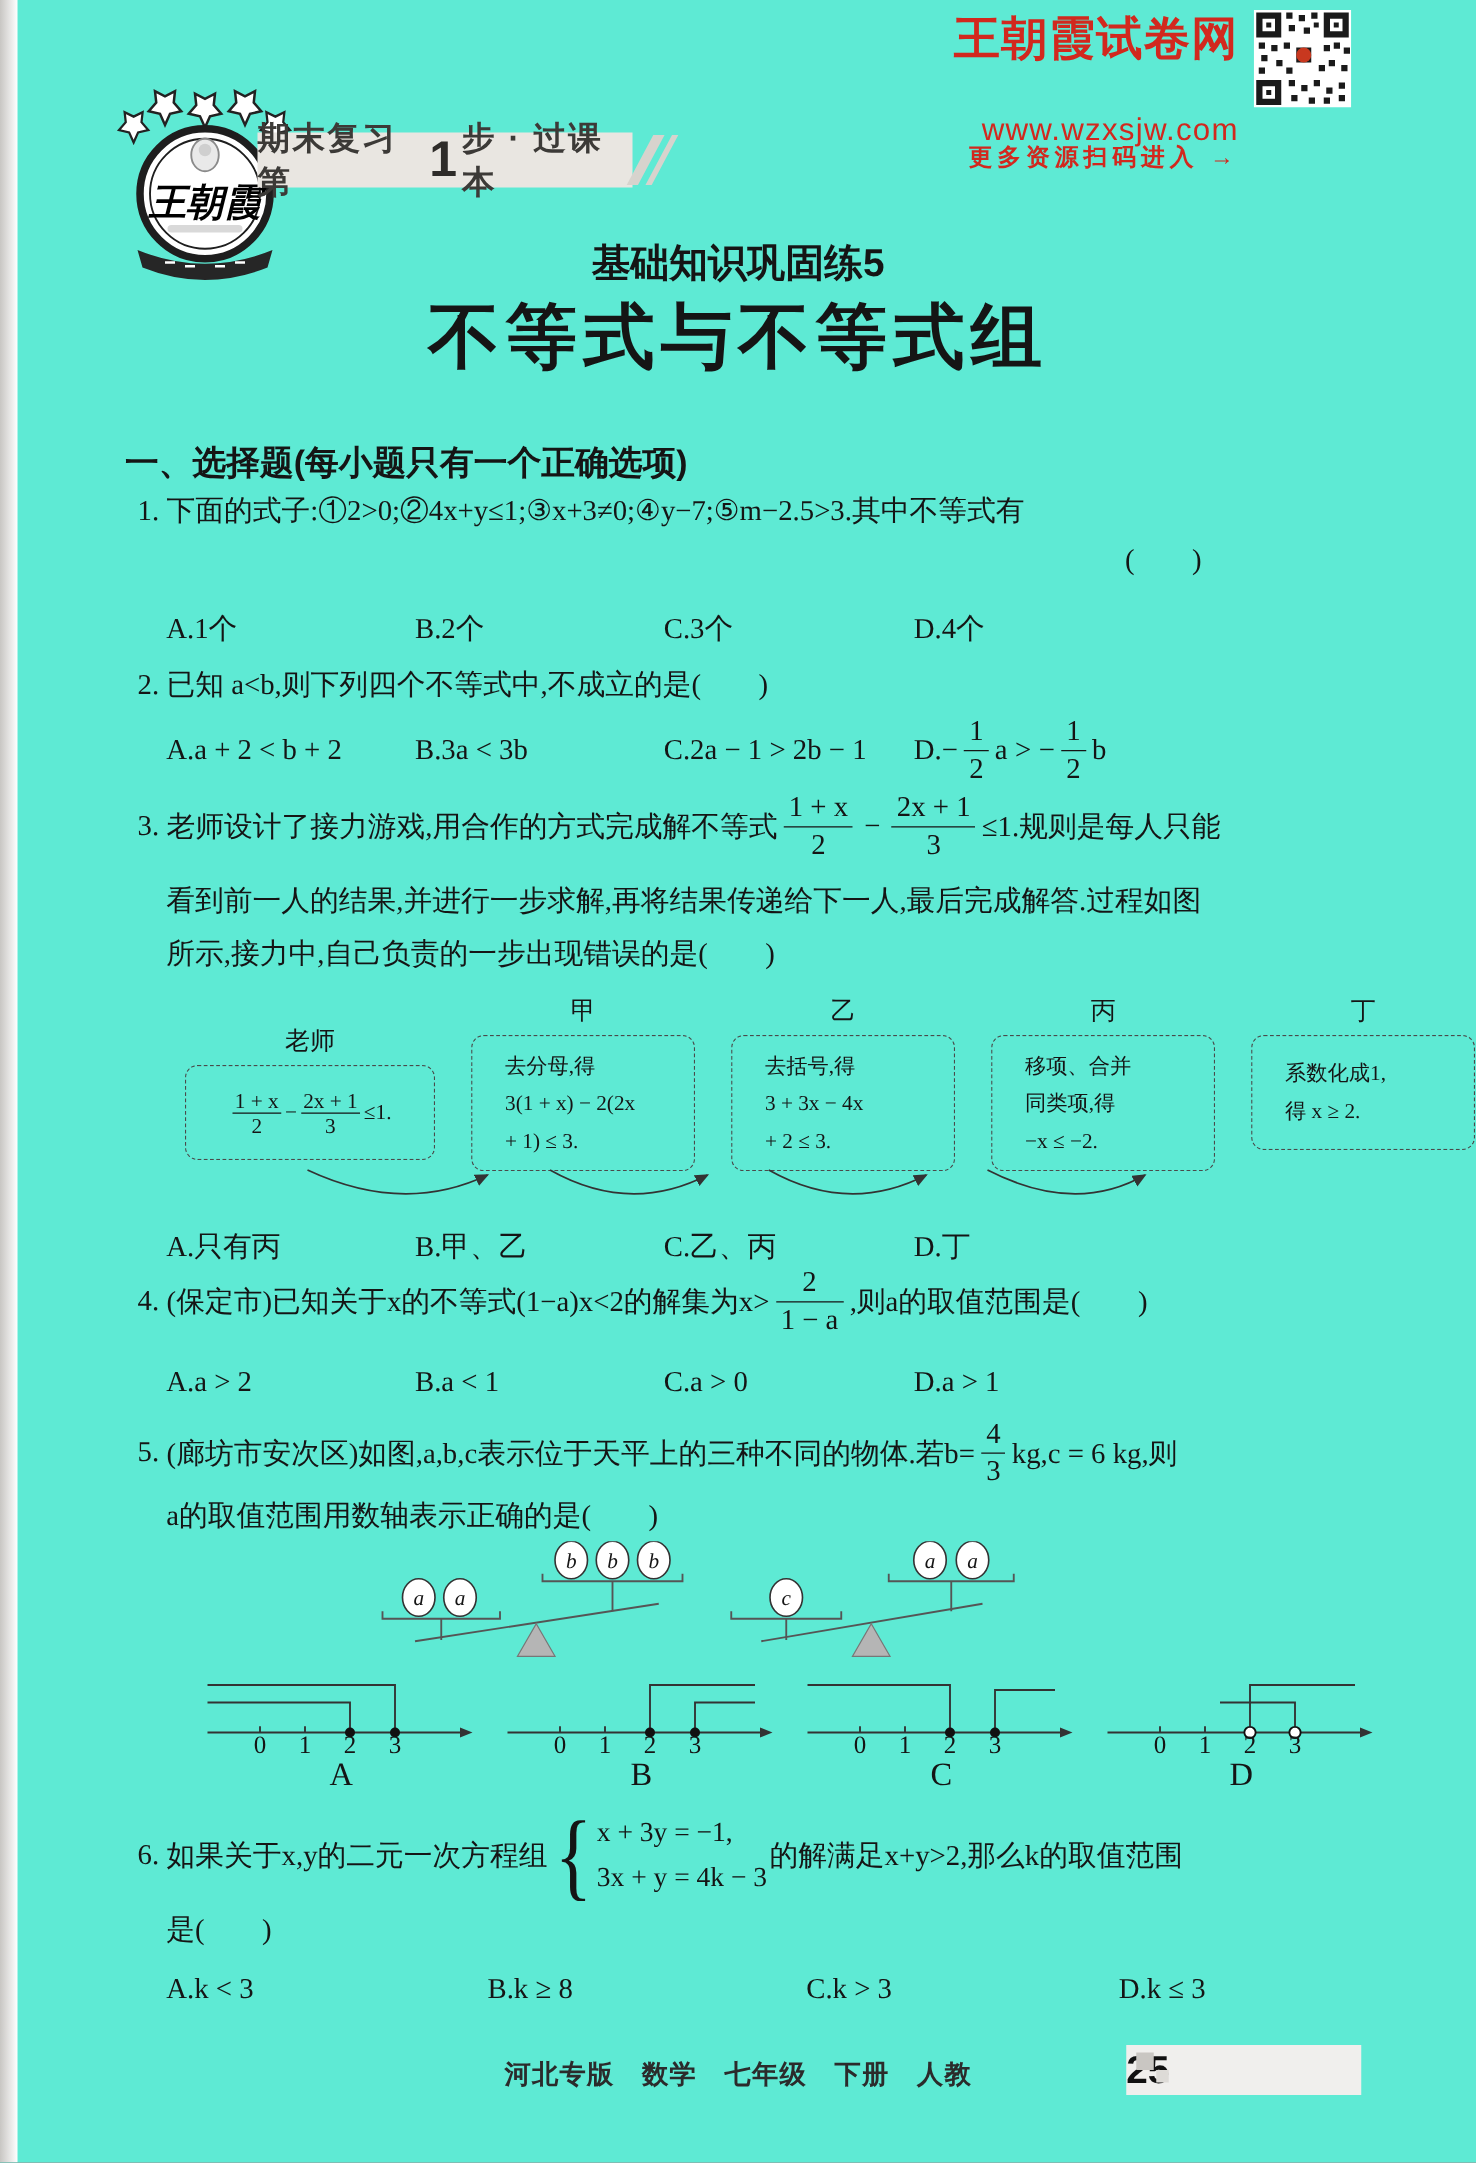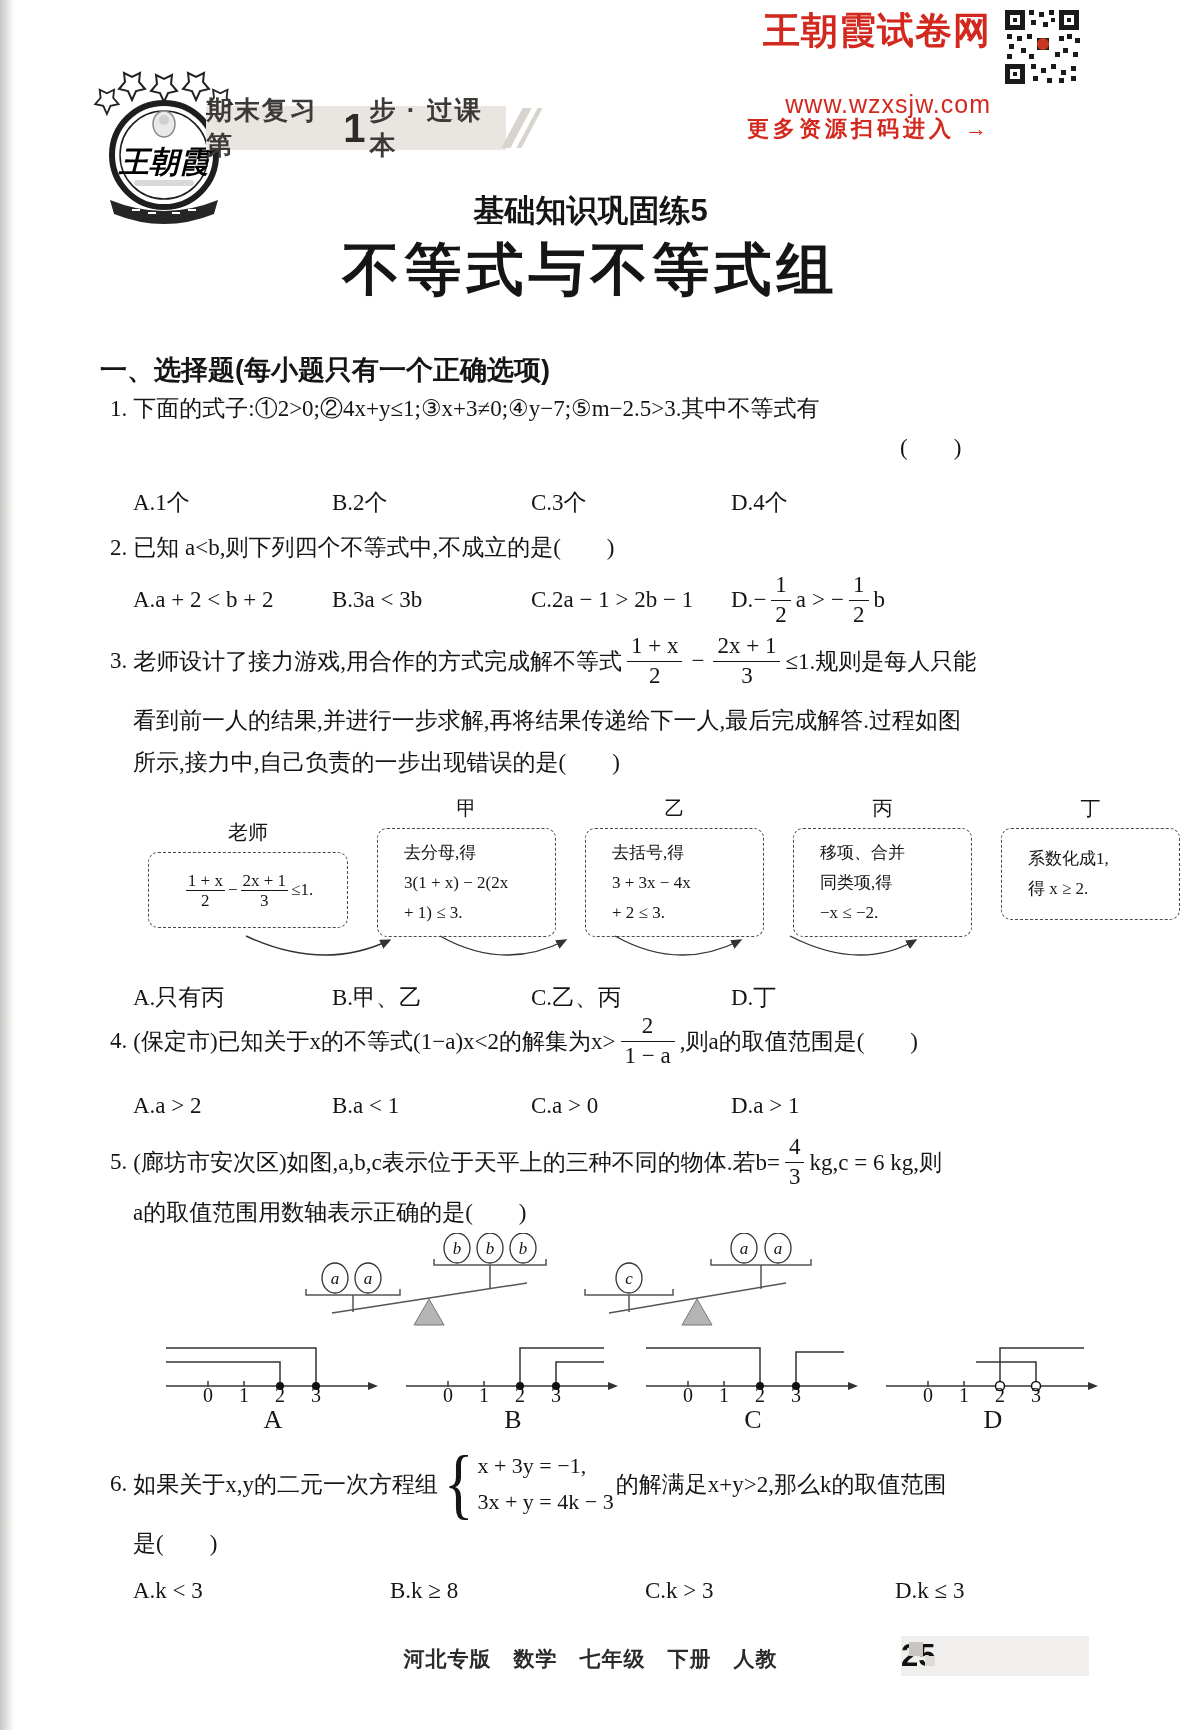--- a/index.html
+++ b/index.html
@@ -1,29 +1,29 @@
 <!DOCTYPE html>
 <html><head>
 <meta charset="utf-8">
 <style>
   html,body { margin:0; padding:0; background:#9a9a9a; }
   #page {
     position:relative; width:1181px; height:1730px; margin:0 auto;
-    background:#ffffff; overflow:hidden;
+    background:#5eead4; overflow:hidden;
     font-family:"Liberation Serif", serif; color:#151515;
   }
   .scan-edge { position:absolute; left:0; top:0; width:14px; height:1730px;
     background:linear-gradient(to right,#c8c6c3,#ffffff); }
 
   
   .brand { position:absolute; top:12px; right:190px; text-align:right; color:#d2281e;
     font-family:"Liberation Sans", sans-serif; line-height:1.05; }
   .brand-name { font-size:37px; font-weight:bold; letter-spacing:1px; }
   .brand-url  { font-size:25px; font-weight:normal; letter-spacing:1px;margin-top:40px; }
-  .brand-tag  { font-size:22px; font-weight:bold; letter-spacing:4px; }
+  .brand-tag  { font-size:19px; font-weight:bold; letter-spacing:4px; }
   .qr { position:absolute; top:8px; right:100px; width:78px; height:78px; }
 
   .badge { position:absolute; left:88px; top:60px; width:152px; height:178px; }
 
   .banner { position:absolute; left:206px; top:106px; width:300px; height:44px;
     background:#e9e6e1; display:flex; align-items:center; justify-content:center;
     font-family:"Liberation Sans", sans-serif; font-weight:bold; color:#3c3a37;
     font-size:26px; letter-spacing:2px; }
   .banner .big { font-size:40px; margin:0 2px; color:#2e2c29; }
   .stripe { position:absolute; top:108px; height:40px; background:#d7d3cd; transform:skewX(-28deg); }

